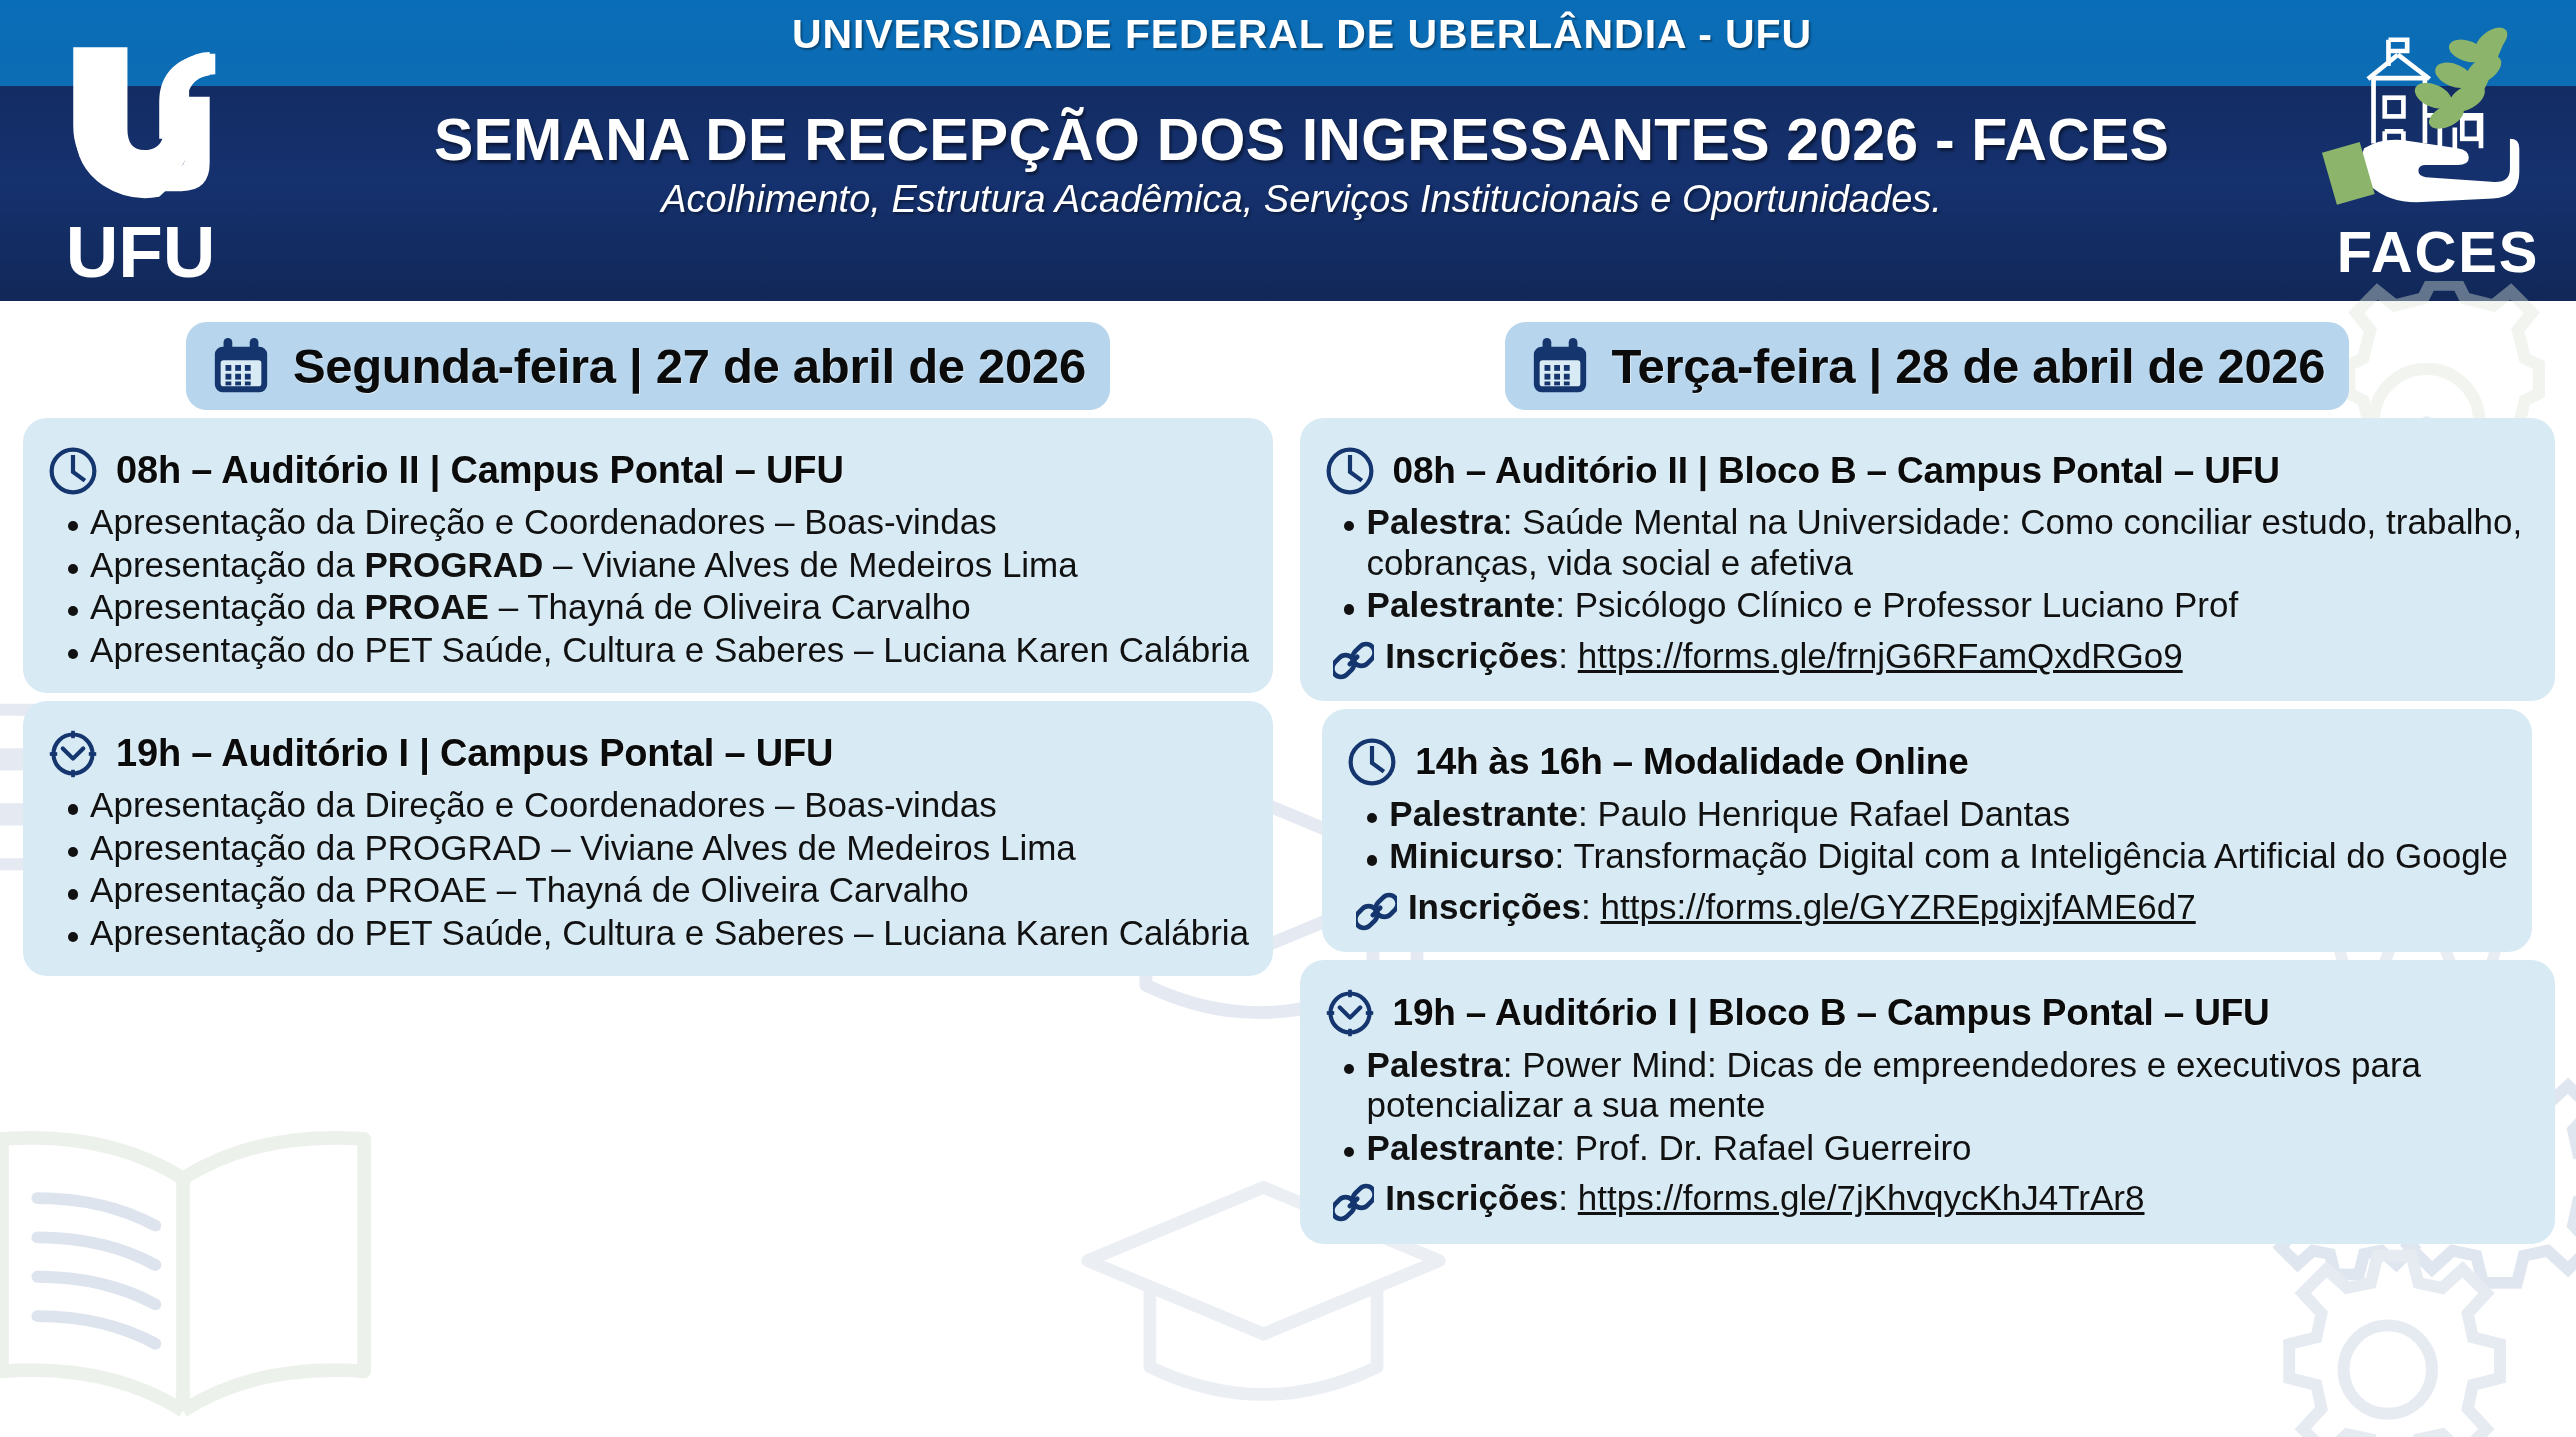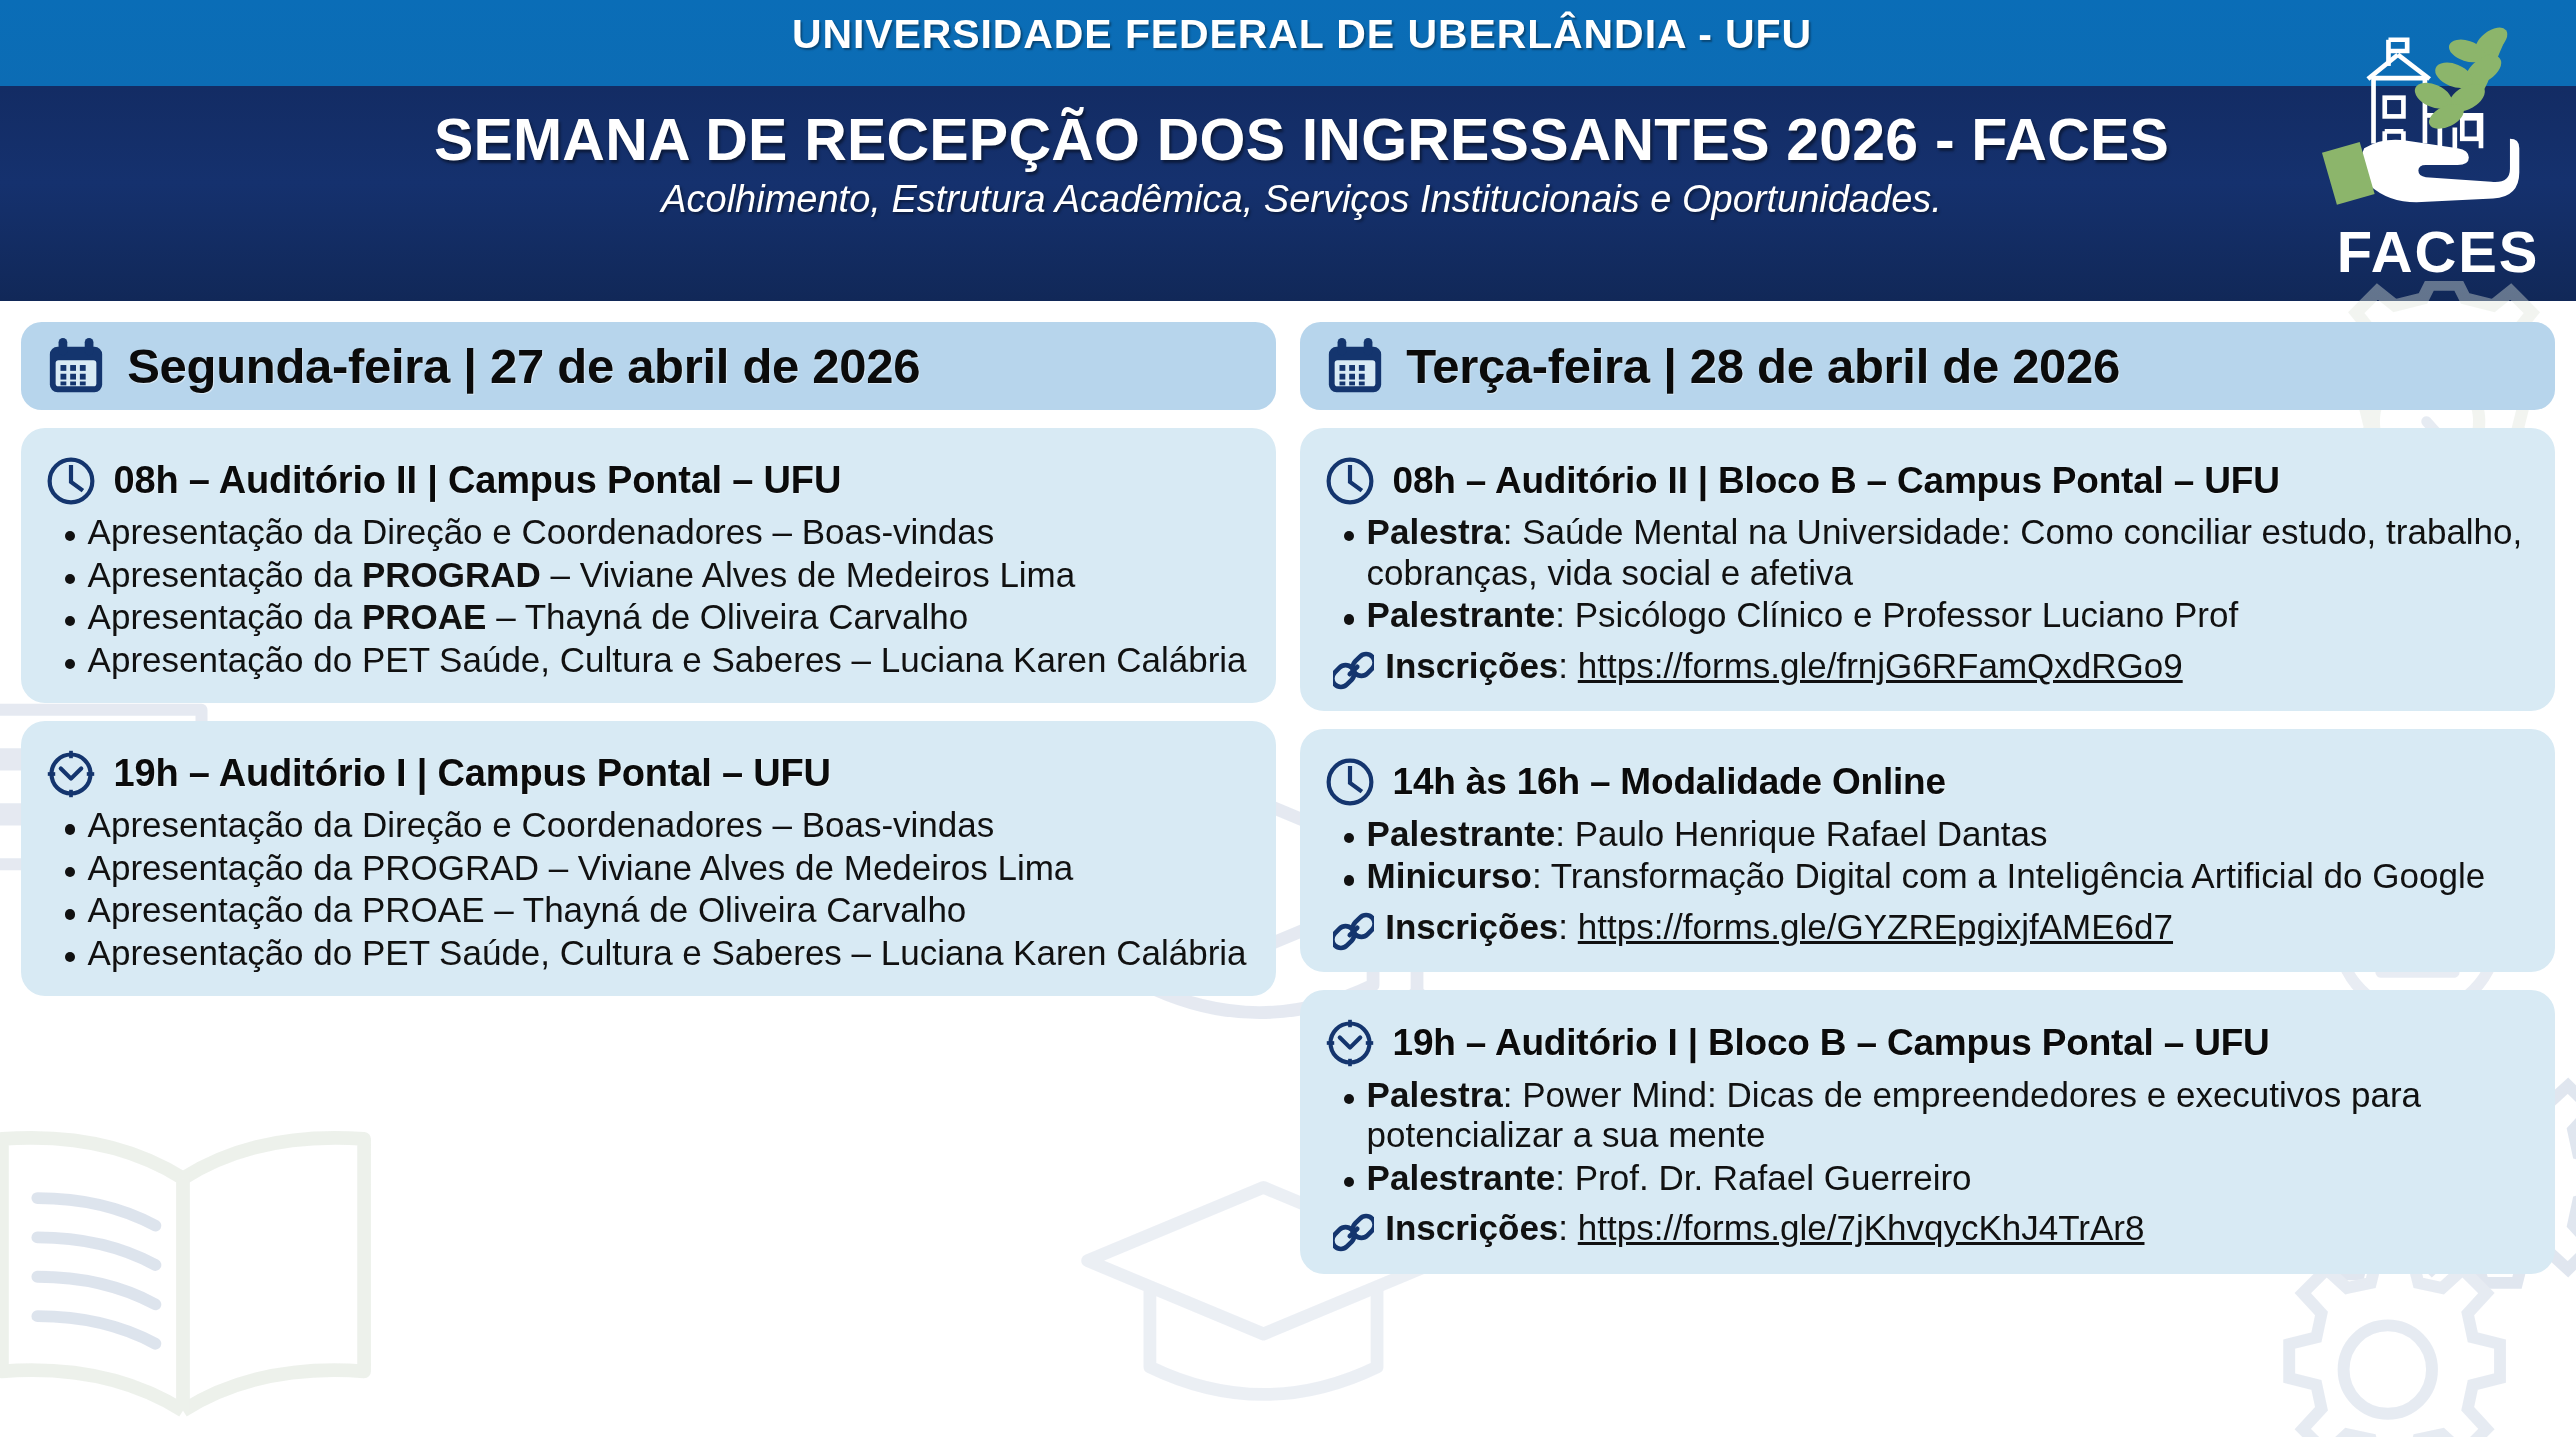--- a/index.html
+++ b/index.html
@@ -116,21 +116,21 @@
 
   
   .content {
     position: relative;
     z-index: 2;
     display: flex;
     gap: 24px;
     padding: 20.6px 20.6px 0 20.6px;
     width: 100%;
   }
-  .col { width: 1255px; display: flex; flex-direction: column; gap: 18px; }
+  .col { width: 1255px; display: flex; flex-direction: column; gap: 8px; align-items: center; }
 
   
   .day-header {
     display: flex;
     align-items: center;
     gap: 20.6px;
     background: #b7d5ec;
     border-radius: 20.6px;
     padding: 13px 24px;
     min-height: 86px;
@@ -214,20 +214,32 @@
     <div class="header-top-strip"></div>
     <div class="header-bottom-strip"></div>
 
     <div class="univ-title">UNIVERSIDADE FEDERAL DE UBERLÂNDIA - UFU</div>
 
     <div class="header-texts">
       <div class="event-title">SEMANA DE RECEPÇÃO DOS INGRESSANTES 2026 - FACES</div>
       <div class="event-sub">Acolhimento, Estrutura Acadêmica, Serviços Institucionais e Oportunidades.</div>
     </div>
 
+    <div class="ufu-logo">
+      <svg viewBox="0 0 265 305" xmlns="http://www.w3.org/2000/svg" aria-hidden="true">
+        <g fill="#ffffff">
+          <path d="M60 42 L118 42 L118 130 Q118 152 136 152 Q152 152 156 138 L156 95 Q156 70 176 57 Q192 47 206 47 L206 72 Q190 74 184 88 L184 142 Q184 168 163 182 Q148 192 130 192 Q100 192 80 174 Q60 156 60 126 Z"></path>
+          <path d="M62 60 L84 42 L84 150 Q84 182 112 198 Q132 210 156 206 L186 178 Q160 186 142 176 Q118 164 118 132 L118 42 L60 42 Z" opacity="0.0"></path>
+          <path d="M84 44 L62 66 L62 132 Q62 170 92 190 Q120 208 152 202 L184 172 Q152 184 126 170 Q100 155 100 124 L100 44 Z"></path>
+          <path d="M207 49 Q182 49 166 64 Q152 78 152 100 L152 140 L180 140 L180 102 Q180 86 190 78 Q199 71 212 71 L212 49 Z"></path>
+          <path d="M150 150 Q150 180 128 196 L100 196 L176 196 Q206 196 206 166 L206 95 L180 95 L180 158 Q180 172 166 172 L150 172 Z"></path>
+        </g>
+        <text x="132" y="288" font-family="Liberation Sans, sans-serif" font-size="78" font-weight="bold" fill="#ffffff" text-anchor="middle">UFU</text>
+      </svg>
+    </div>
 
     <div class="faces-logo">
       <svg viewBox="0 0 258 305" xmlns="http://www.w3.org/2000/svg" aria-hidden="true">
 
         <g stroke="#ffffff" stroke-width="5" fill="none">
           <path d="M60 145 L60 75 L115 75 L115 145"></path>
           <path d="M76 62 L76 34"></path>
           <path d="M76 34 L96 34 L96 46 L76 46"></path>
           <path d="M86 50 L120 76"></path>
           <path d="M86 50 L54 76"></path>

